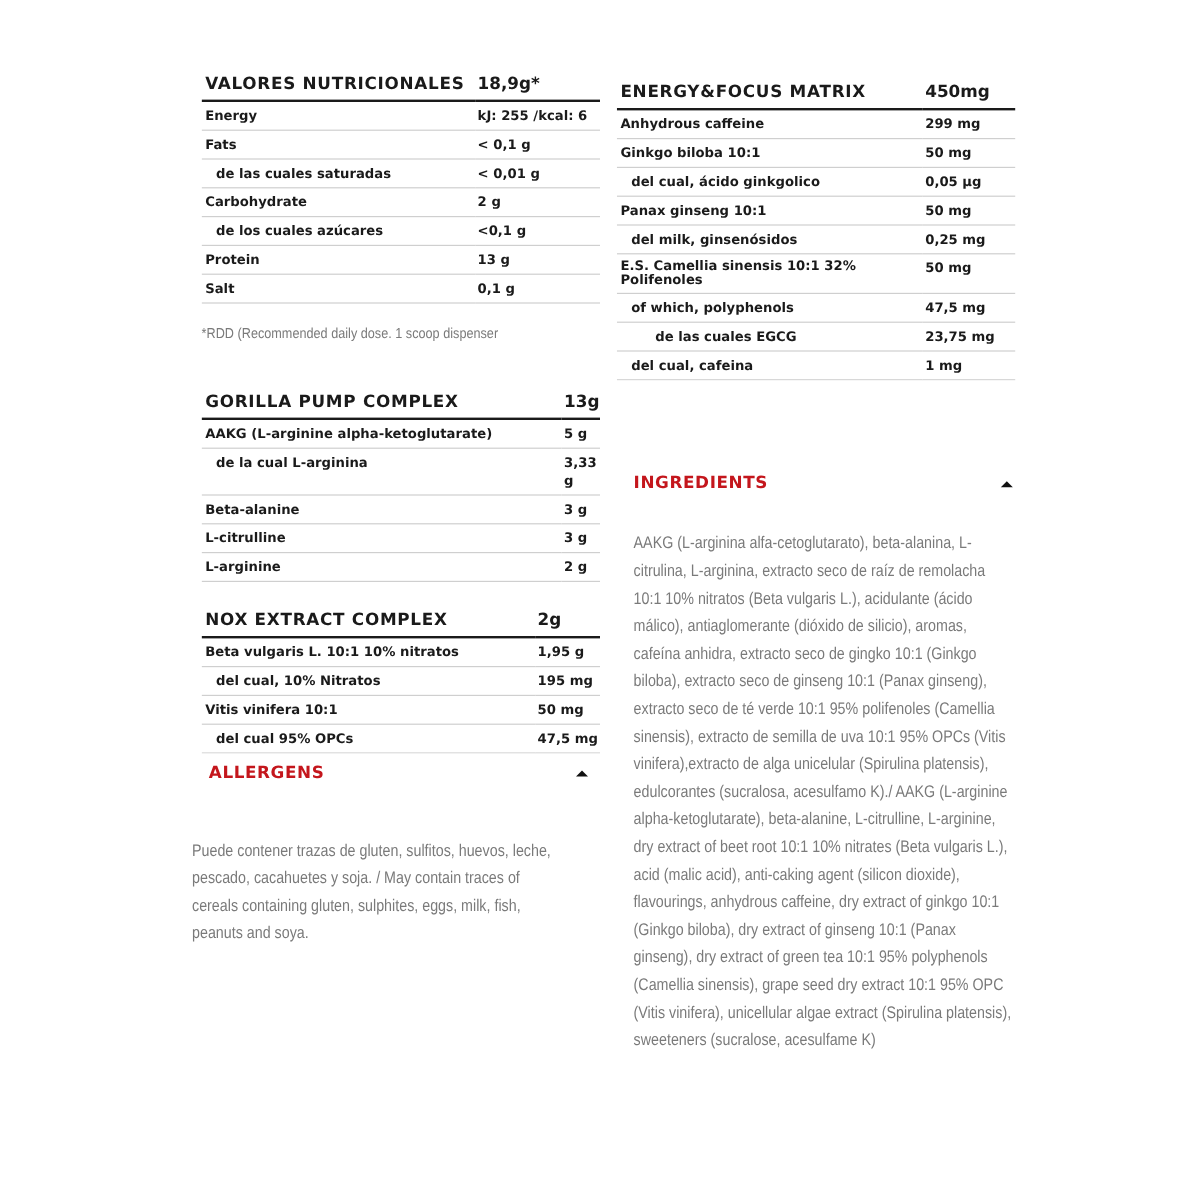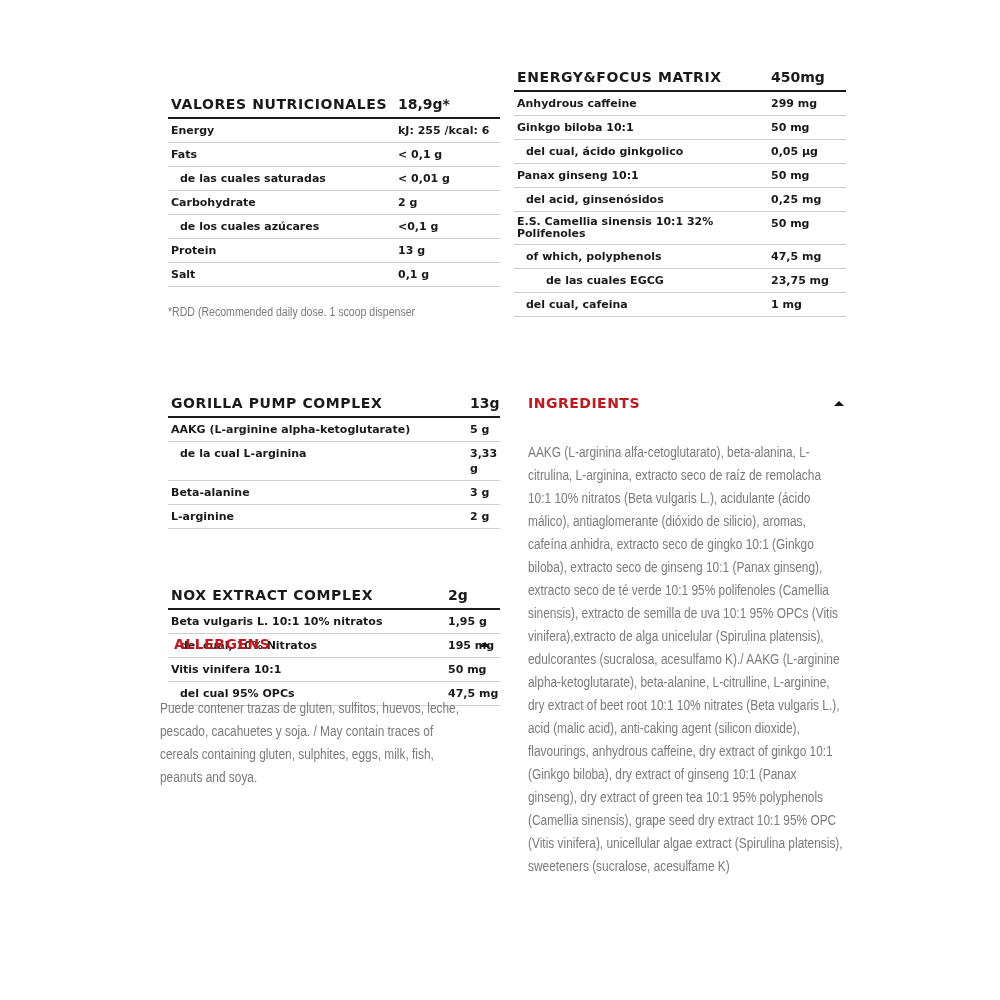--- a/index.html
+++ b/index.html
@@ -4,21 +4,21 @@
   <style>
     * { box-sizing: border-box; margin: 0; padding: 0; }
     html, body { width: 1000px; height: 1000px; background: #ffffff; overflow: hidden; }
     body { position: relative; font-family: "DejaVu Sans", sans-serif; color: #1a1a1a; }
 
     .col { position: absolute; overflow: hidden; }
     .col-left { left: 168px; top: 60px; width: 332px; }
     .col-right { left: 514px; top: 67px; width: 332px; }
 
     table.nt { border-collapse: collapse; table-layout: fixed; white-space: nowrap; }
-    .col-left table.nt { width: 340px; margin-top: 34px; }
+    .col-left table.nt { width: 340px; }
     .col-right table.nt { width: 345px; }
 
     table.nt th {
       font-family: "DejaVu Sans", sans-serif;
       font-weight: 600;
       text-align: left;
       font-size: 14px;
       letter-spacing: 0.6px;
       padding: 2px 0 5px 3px;
       border-bottom: 2px solid #1a1a1a;
@@ -149,20 +149,24 @@
         </tr>
         <tr>
           <td class="sub">de la cual L-arginina</td>
           <td class="amount">3,33 g</td>
         </tr>
         <tr>
           <td>Beta-alanine</td>
           <td class="amount">3 g</td>
         </tr>
         <tr>
+          <td>L-citrulline</td>
+          <td class="amount">3 g</td>
+        </tr>
+        <tr>
           <td>L-arginine</td>
           <td class="amount">2 g</td>
         </tr>
       </tbody>
   </table>
 
   <div class="spacer-22"></div>
 
   <table class="nt t3">
     <colgroup>
@@ -227,21 +231,21 @@
         </tr>
         <tr>
           <td class="sub">del cual, ácido ginkgolico</td>
           <td class="amount">0,05 µg</td>
         </tr>
         <tr>
           <td>Panax ginseng 10:1</td>
           <td class="amount">50 mg</td>
         </tr>
         <tr>
-          <td class="sub">del acid, ginsenósidos</td>
+          <td class="sub">del milk, ginsenósidos</td>
           <td class="amount">0,25 mg</td>
         </tr>
         <tr>
           <td class="wrap">E.S. Camellia sinensis 10:1 32% Polifenoles</td>
           <td class="amount">50 mg</td>
         </tr>
         <tr>
           <td class="sub">of which, polyphenols</td>
           <td class="amount">47,5 mg</td>
         </tr>

